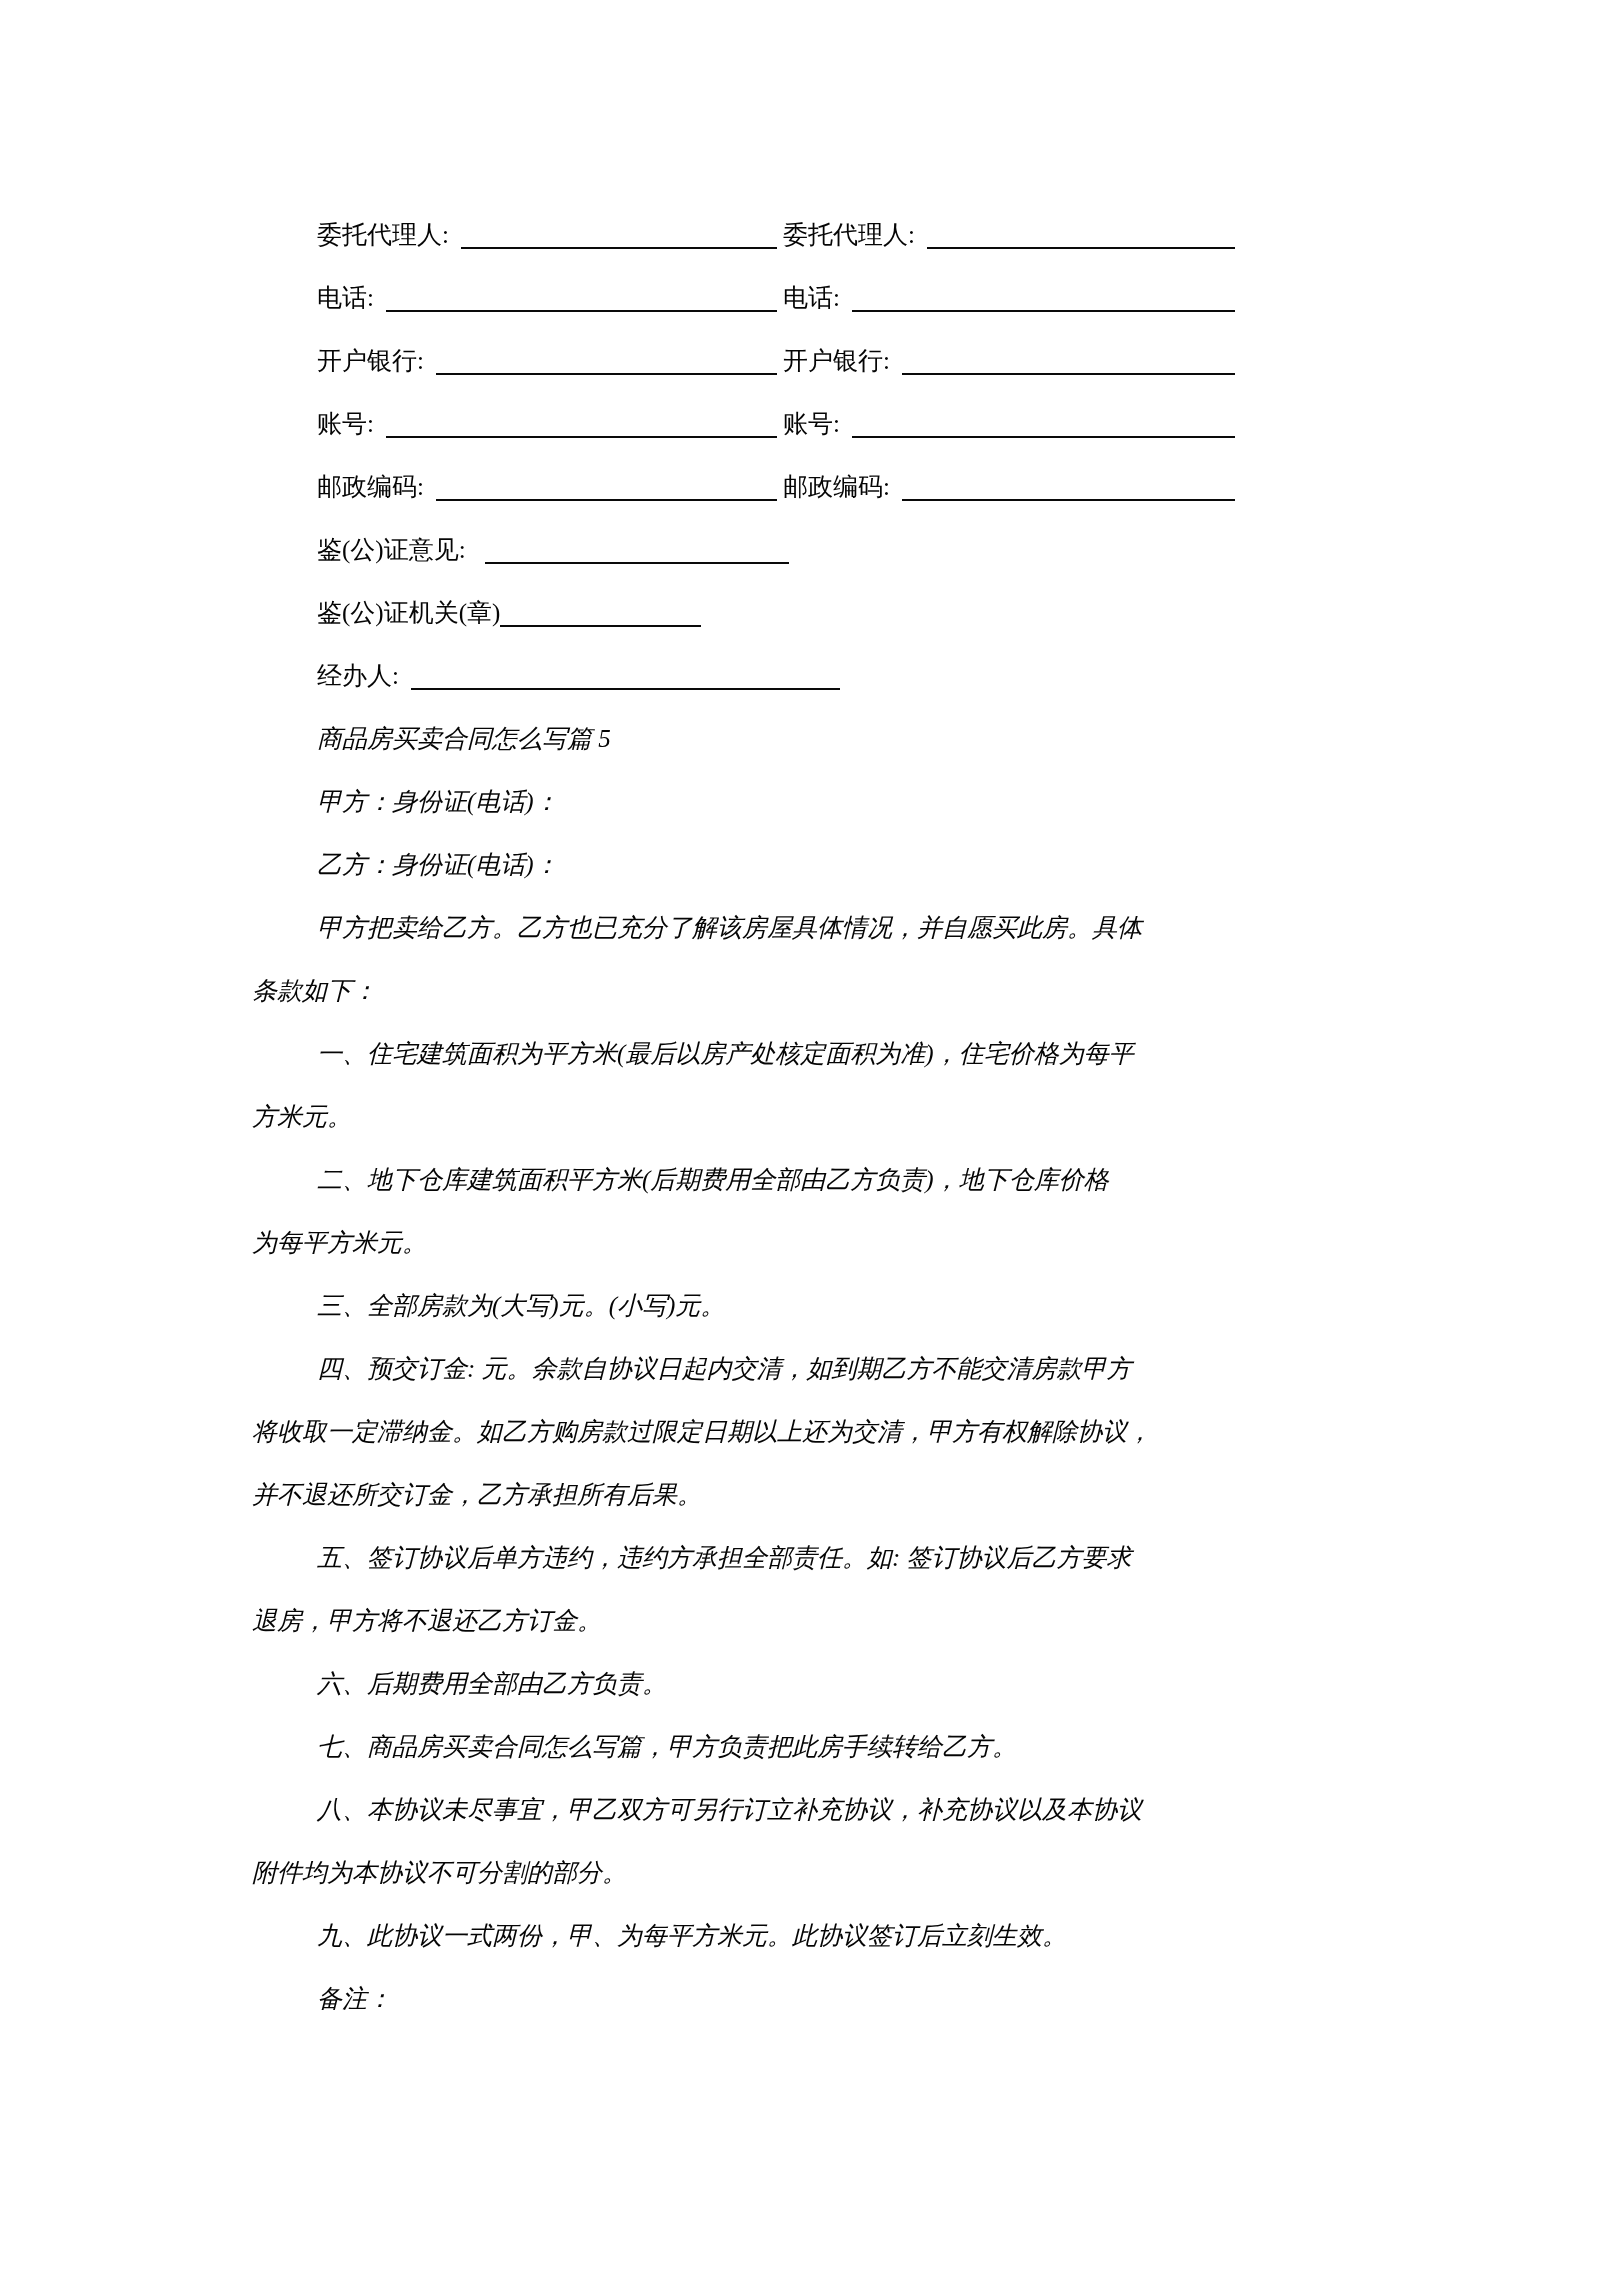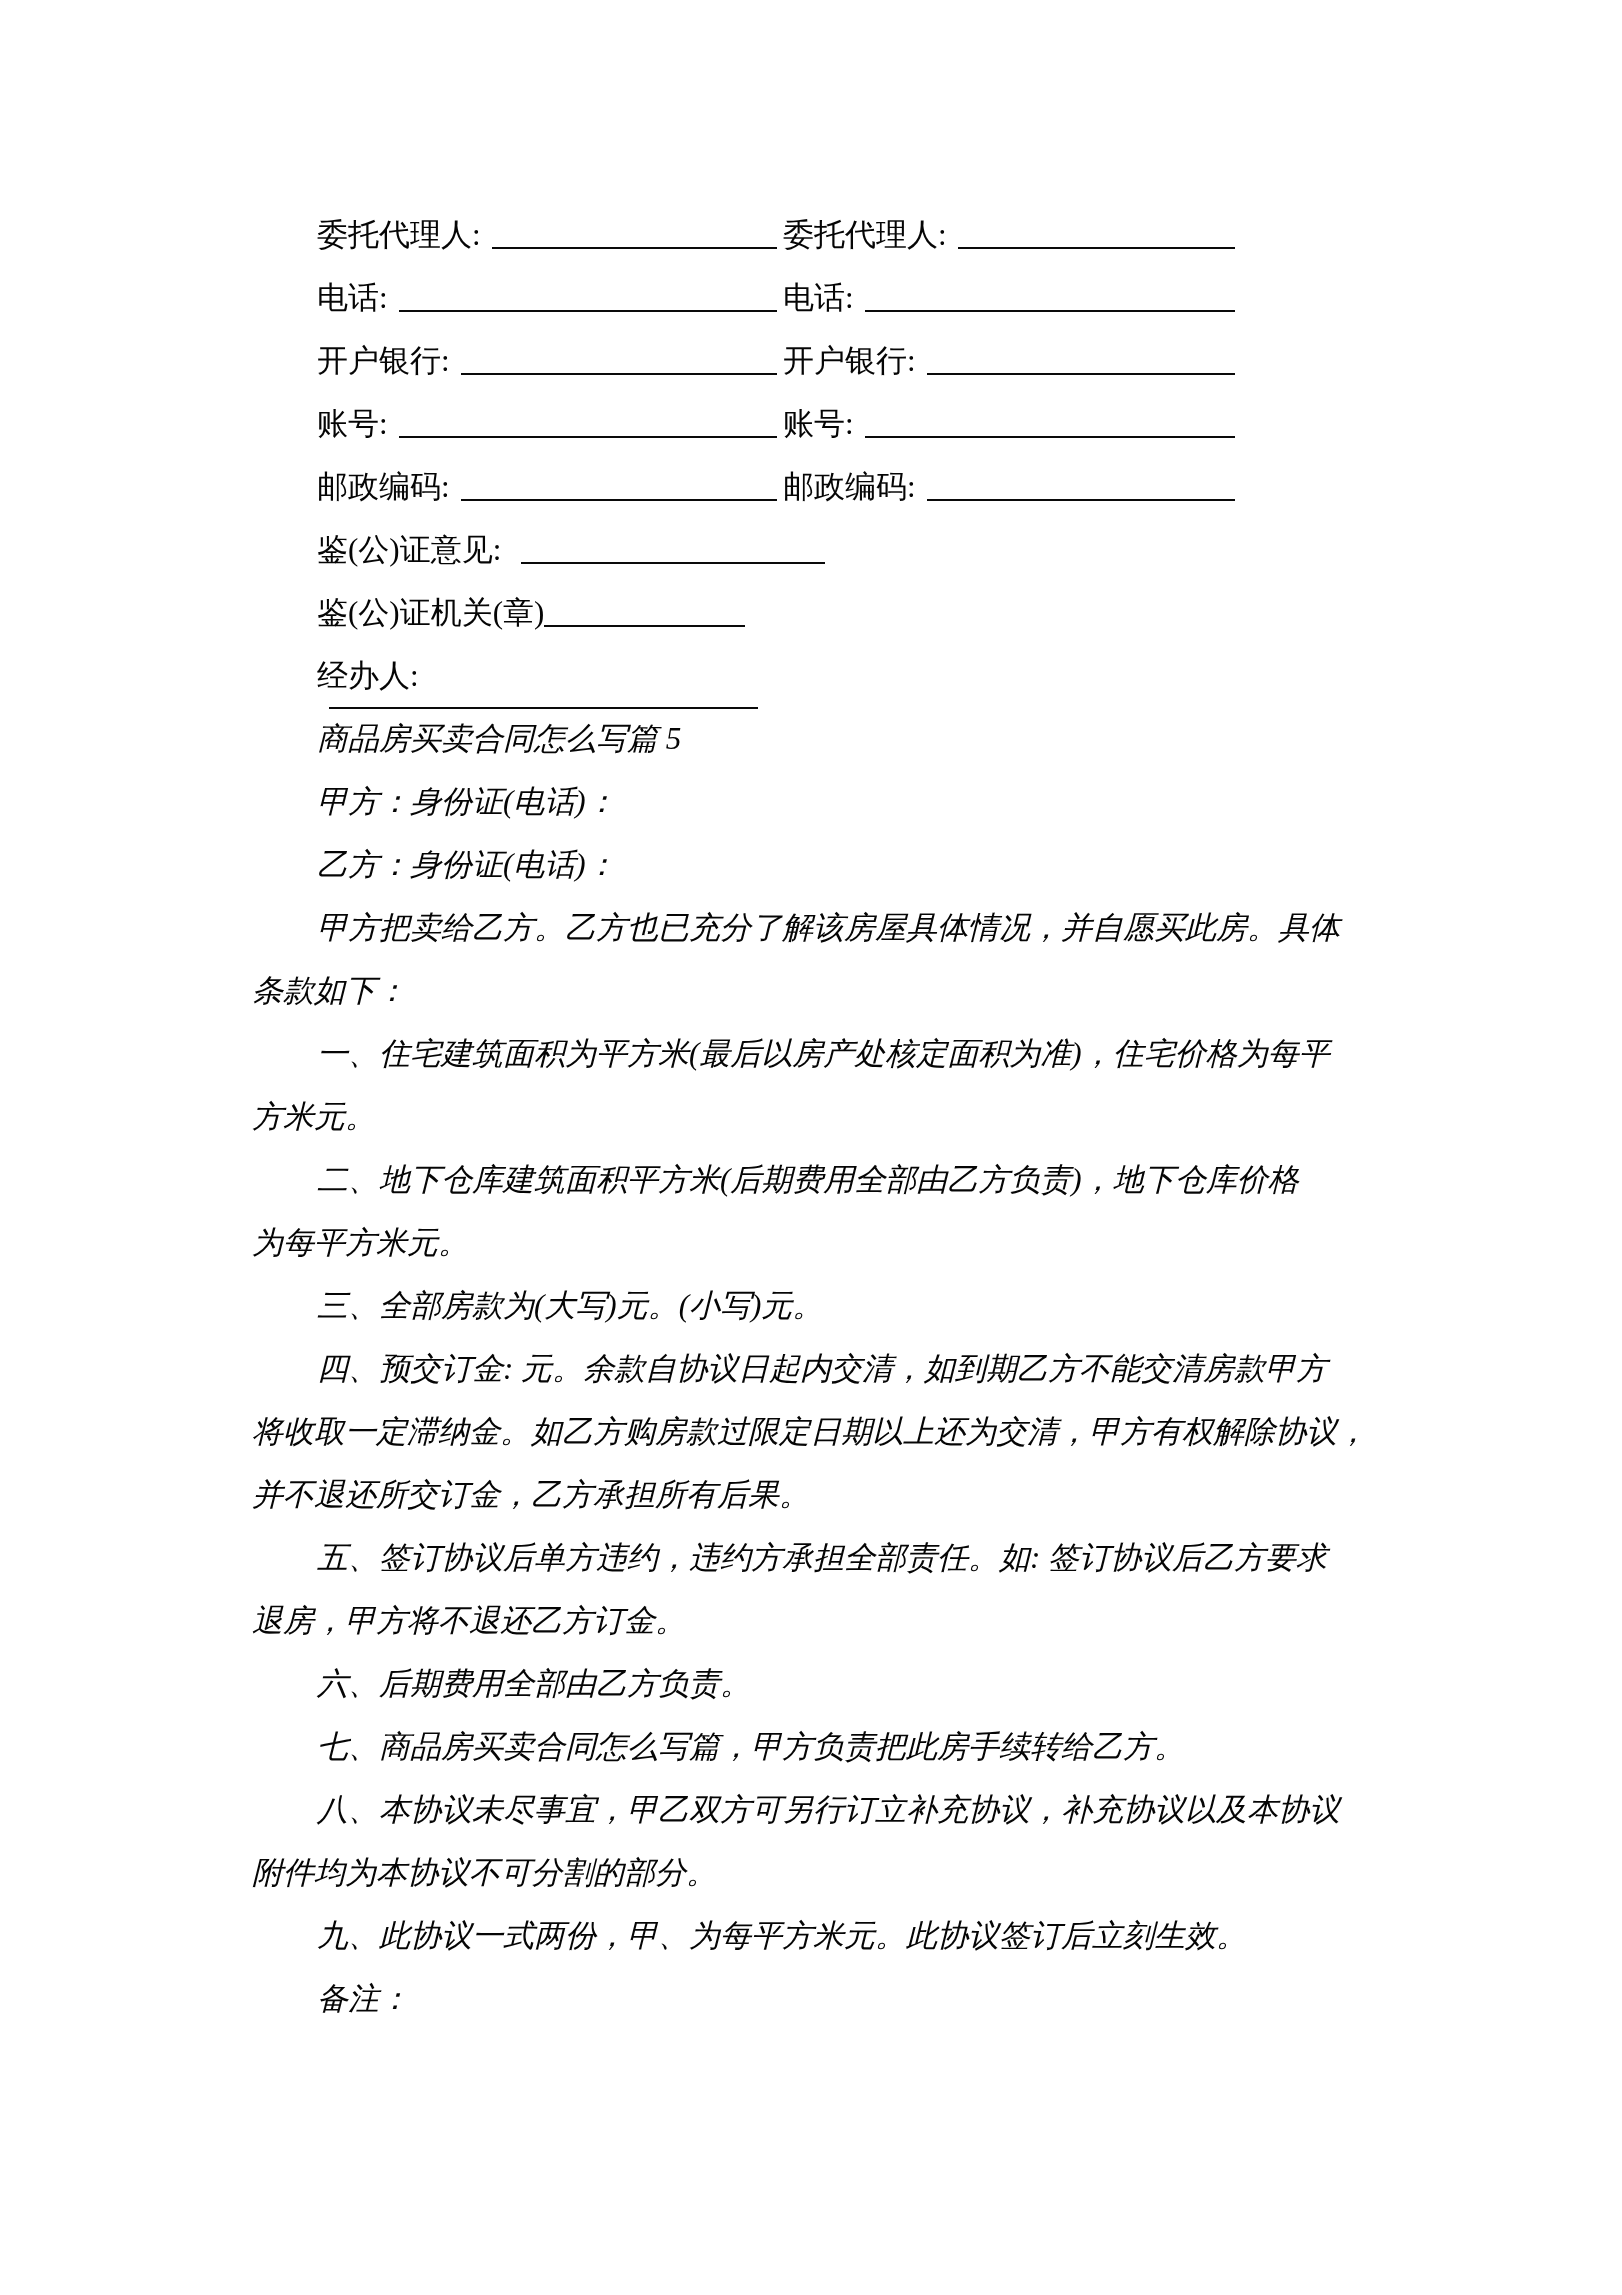--- a/index.html
+++ b/index.html
@@ -11,21 +11,21 @@
     width:1623px; height:2295px;
     background:#ffffff;
     overflow:hidden;
   }
 
   .content { position:absolute; left:0; top:203px; width:1623px; }
 
   .row {
     position:relative;
     height:63px;
-    font-size:31px;
+    font-size:25px;
     line-height:63px;
     white-space:pre;
   }
 
   .text-line { padding-left:252px;font-style:italic; }
   .text-line.indent { padding-left:317px; }
 
   .form-col {
     position:absolute; top:0;
     display:flex;
@@ -45,21 +45,21 @@
 
 <div class="page">
   <div class="content">
       <div class="row"><div class="form-col" style="left: 317px; width: 460px;"><span class="label">委托代理人:</span><span class="blank fill"></span></div><div class="form-col" style="left: 783px; width: 452px;"><span class="label">委托代理人:</span><span class="blank fill"></span></div></div>
       <div class="row"><div class="form-col" style="left: 317px; width: 460px;"><span class="label">电话:</span><span class="blank fill"></span></div><div class="form-col" style="left: 783px; width: 452px;"><span class="label">电话:</span><span class="blank fill"></span></div></div>
       <div class="row"><div class="form-col" style="left: 317px; width: 460px;"><span class="label">开户银行:</span><span class="blank fill"></span></div><div class="form-col" style="left: 783px; width: 452px;"><span class="label">开户银行:</span><span class="blank fill"></span></div></div>
       <div class="row"><div class="form-col" style="left: 317px; width: 460px;"><span class="label">账号:</span><span class="blank fill"></span></div><div class="form-col" style="left: 783px; width: 452px;"><span class="label">账号:</span><span class="blank fill"></span></div></div>
       <div class="row"><div class="form-col" style="left: 317px; width: 460px;"><span class="label">邮政编码:</span><span class="blank fill"></span></div><div class="form-col" style="left: 783px; width: 452px;"><span class="label">邮政编码:</span><span class="blank fill"></span></div></div>
       <div class="row"><div class="form-col" style="left: 317px; gap: 8px;"><span class="label">鉴(公)证意见:</span><span class="blank" style="width: 304px; margin-left: 11.8px;"></span></div></div>
       <div class="row"><div class="form-col" style="left: 317px;"><span class="label">鉴(公)证机关(章)</span><span class="blank" style="width: 201px; margin-left: 0px;"></span></div></div>
-      <div class="row"><div class="form-col" style="left: 317px; flex-direction: column;"><span class="label">经办人:</span><span class="blank" style="width: 429px; margin-left: 11.8px;"></span></div></div>
+      <div class="row"><div class="form-col" style="left: 317px;"><span class="label">经办人:</span><span class="blank" style="width: 429px; margin-left: 11.8px;"></span></div></div>
       <div class="row text-line indent"><span>商品房买卖合同怎么写篇 5</span></div>
       <div class="row text-line indent"><span>甲方：身份证(电话)：</span></div>
       <div class="row text-line indent"><span>乙方：身份证(电话)：</span></div>
       <div class="row text-line indent"><span>甲方把卖给乙方。乙方也已充分了解该房屋具体情况，并自愿买此房。具体</span></div>
       <div class="row text-line"><span>条款如下：</span></div>
       <div class="row text-line indent"><span>一、住宅建筑面积为平方米(最后以房产处核定面积为准)，住宅价格为每平</span></div>
       <div class="row text-line"><span>方米元。</span></div>
       <div class="row text-line indent"><span>二、地下仓库建筑面积平方米(后期费用全部由乙方负责)，地下仓库价格</span></div>
       <div class="row text-line"><span>为每平方米元。</span></div>
       <div class="row text-line indent"><span>三、全部房款为(大写)元。(小写)元。</span></div>

